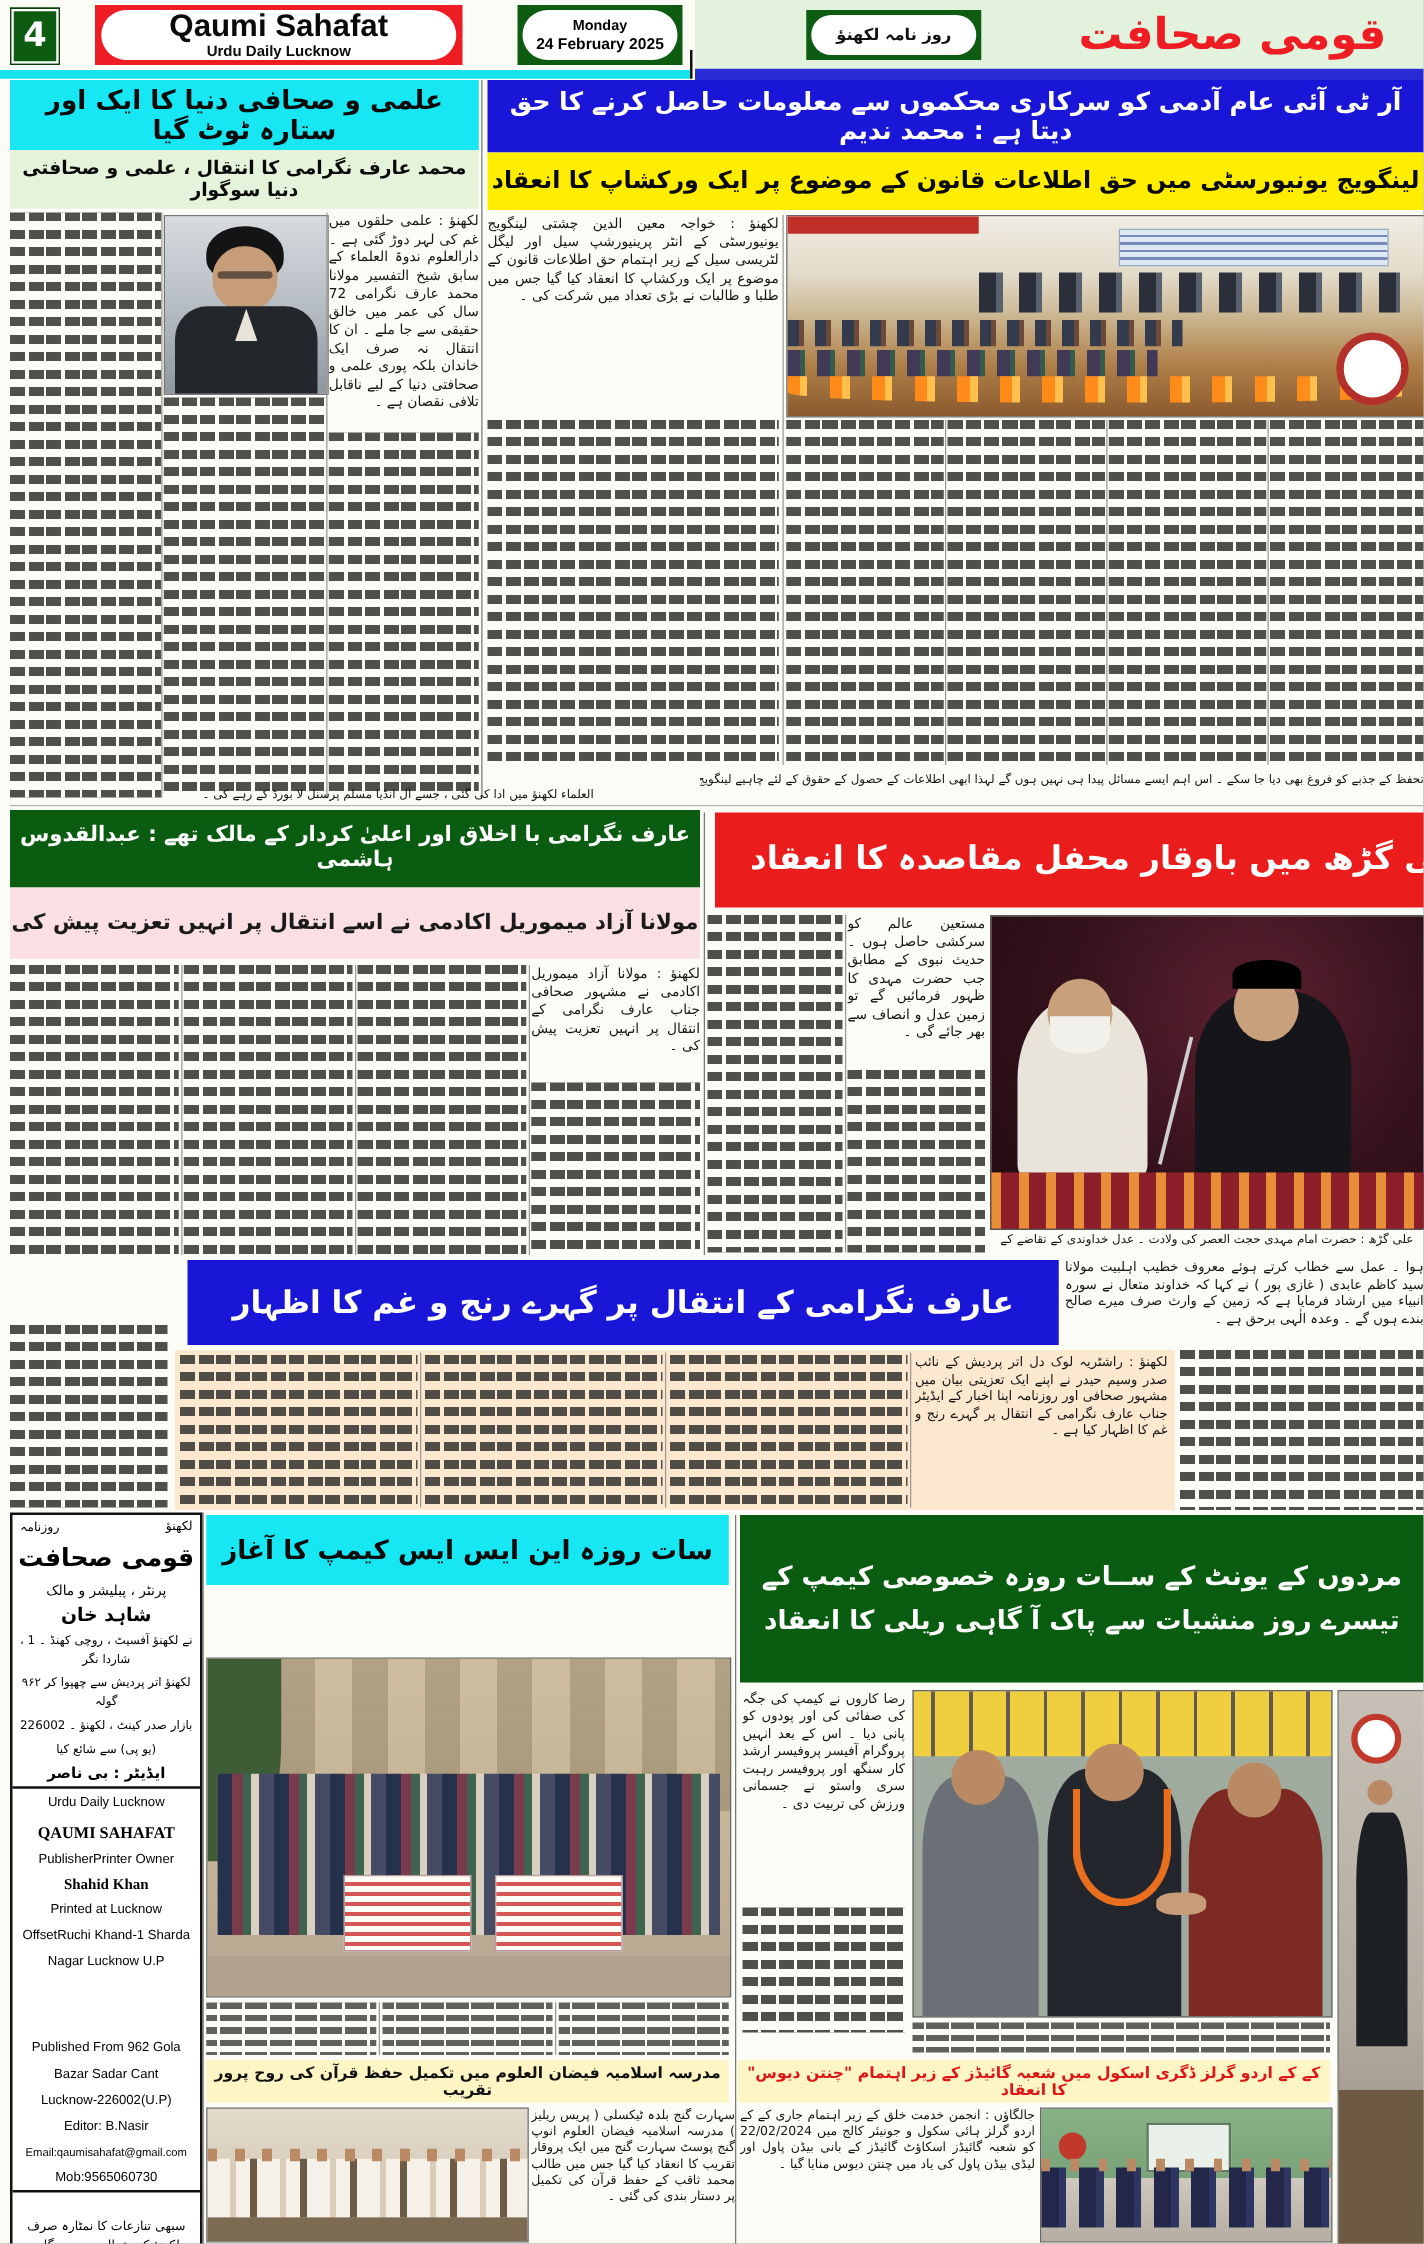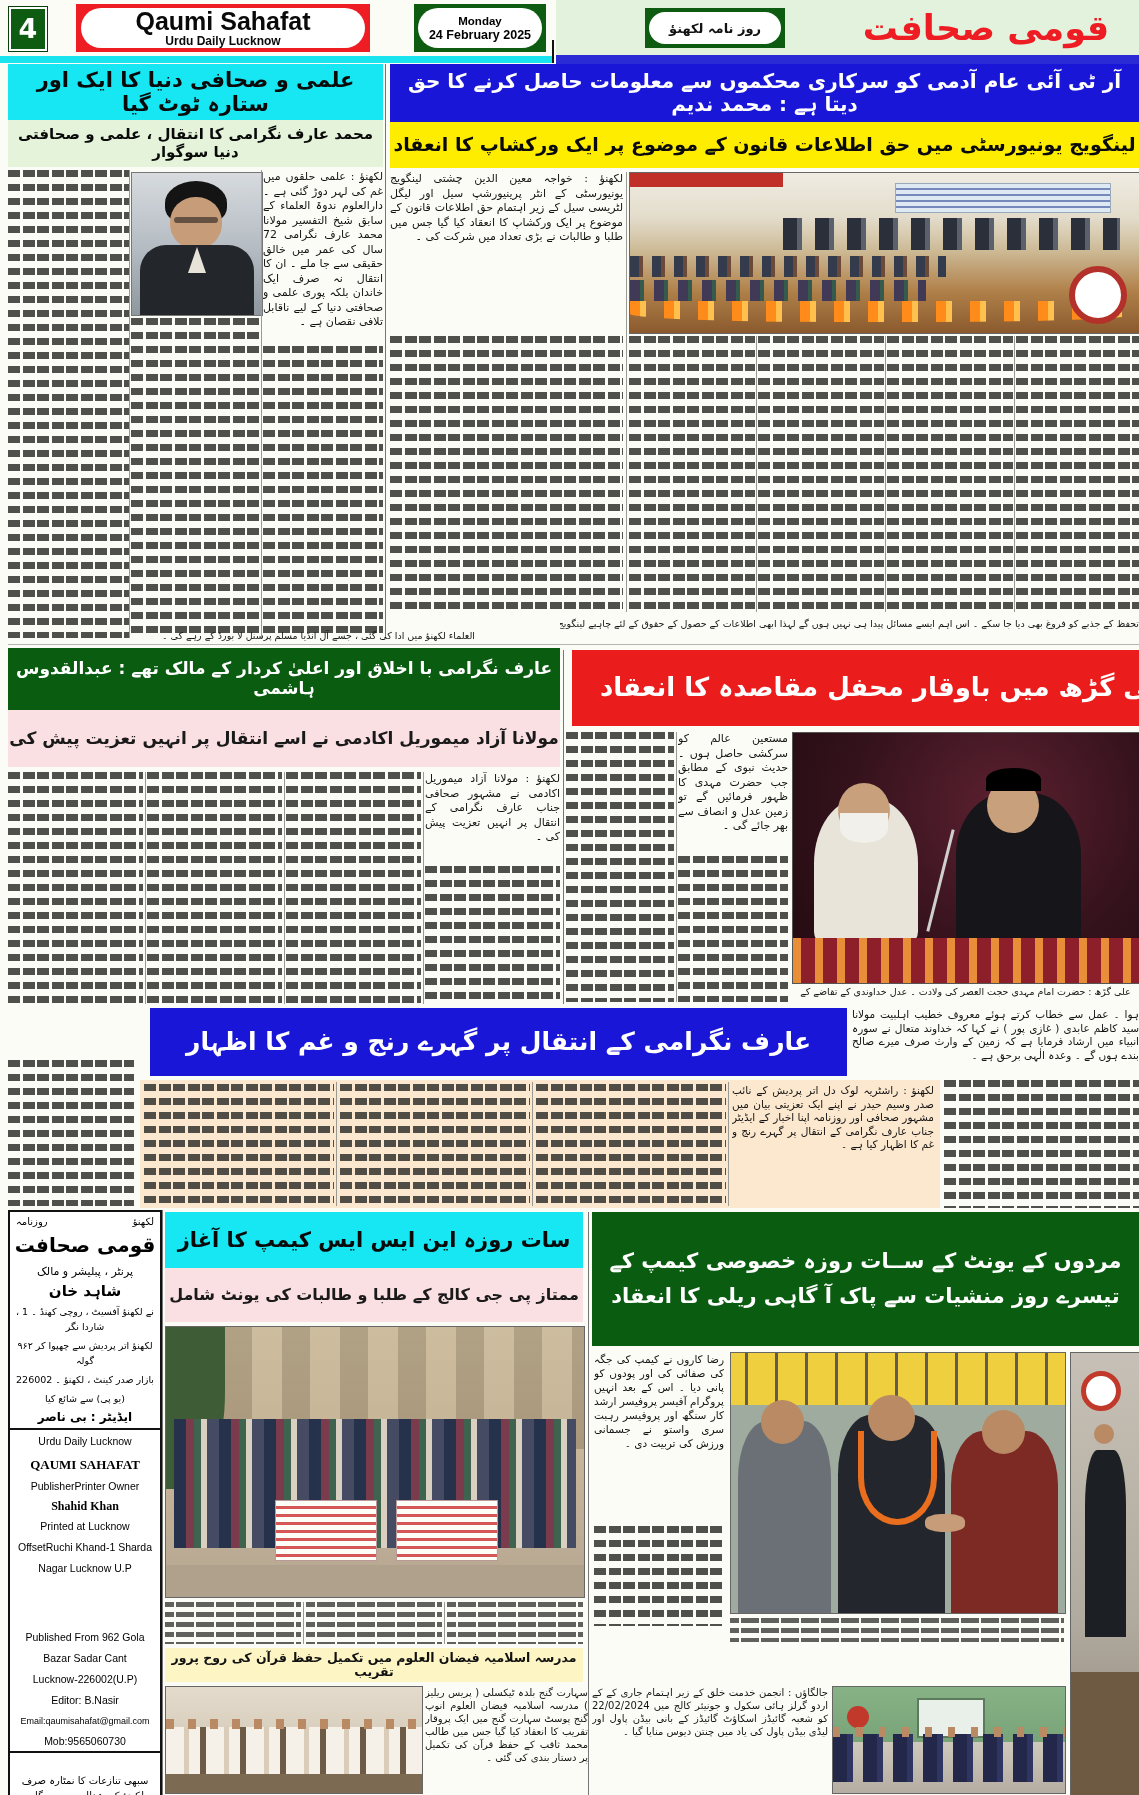--- a/index.html
+++ b/index.html
@@ -167,21 +167,20 @@
   <div class="vr" style="left:336px;top:1082px;height:124px;"></div>
   <div class="vr" style="left:532px;top:1082px;height:124px;"></div>
   <div class="vr" style="left:728px;top:1082px;height:124px;"></div>
   <div class="abs tx" style="left:944px;top:1080px;width:195px;height:128px;"></div>
   <div class="abs tx" style="left:8px;top:1060px;width:126px;height:146px;"></div>
 
   <div class="vr" style="left:162px;top:1210px;height:585px;background:#777;"></div>
   <div class="vr" style="left:588px;top:1212px;height:583px;background:#777;"></div>
 
   <div class="abs band u" style="left:165px;top:1212px;width:418px;height:56px;background:#16e7f2;color:#0a0a0a;font-size:21px;">سات روزہ این ایس ایس کیمپ کا آغاز</div>
-  <div class="abs band u" style="left:165px;top:1268px;width:418px;height:54px;background:#fadfe3;color:#1a1a1a;font-size:16px;">ممتاز پی جی کالج کے طلبا و طالبات کی یونٹ شامل</div>
 
   <div class="ph" style="left:165px;top:1326px;width:418px;height:270px;border:1px solid #666;
               background:linear-gradient(180deg,#d8c9ab 0%,#cbb89a 40%,#b5a692 100%);">
     <div class="ly" style="left:0;top:0;width:100%;height:45%;opacity:.5;
                 background-image:repeating-linear-gradient(90deg,#8a7a5f 0 28px,#c2b192 28px 58px);"></div>
     <div class="ly" style="left:0;top:0;width:14%;height:60%;background:#3e5c35;border-radius:0 0 60% 0;"></div>
     <div class="ly" style="left:2%;top:34%;width:96%;height:48%;
                 background-image:repeating-linear-gradient(90deg,#26324c 0 12px,#7a3b4c 12px 20px,#3e6450 20px 27px,#d9d0c2 27px 33px,#454b63 33px 45px);"></div>
     <div class="ly" style="left:26%;top:64%;width:24%;height:22%;background:#fdfdf8;border:1px solid #b99;
                 background-image:repeating-linear-gradient(180deg,transparent 0 5px,rgba(200,30,30,.75) 5px 8px);"></div>
@@ -220,20 +219,21 @@
 
   <div class="ph" style="left:1070px;top:1352px;width:69px;height:443px;border:1px solid #666;
               background:linear-gradient(180deg,#c6c0b6 0%,#b1aa9e 60%,#8e8578 100%);">
     <div class="ly" style="left:14%;top:4%;width:30px;height:30px;border-radius:50%;background:#fff;border:5px solid #c0392b;"></div>
     <div class="ly" style="left:34%;top:16%;width:20px;height:20px;background:#b98a63;border-radius:50%;"></div>
     <div class="ly" style="left:20%;top:22%;width:60%;height:42%;background:#1c1f24;border-radius:30% 30% 0 0;"></div>
     <div class="ly" style="left:0;top:72%;width:100%;height:28%;background:#6e5a43;"></div>
   </div>
 
   <div class="abs band u" style="left:165px;top:1648px;width:418px;height:34px;background:#fdf5c4;color:#111;font-size:12.5px;">مدرسہ اسلامیہ فیضان العلوم میں تکمیل حفظ قرآن کی روح پرور تقریب</div>
+  <div class="abs band u" style="left:590px;top:1648px;width:474px;height:34px;background:#fdf5c4;color:#df1616;font-size:12.5px;">کے کے اردو گرلز ڈگری اسکول میں شعبہ گائیڈز کے زیر اہتمام "چنتن دیوس" کا انعقاد</div>
 
   <div class="ph" style="left:165px;top:1686px;width:256px;height:106px;border:1px solid #666;
               background:linear-gradient(180deg,#e4dbcc 0%,#d6cbba 55%,#a8937a 100%);">
     <div class="ly" style="left:0;top:38%;width:100%;height:44%;
                 background-image:repeating-linear-gradient(90deg,#f5f1e8 0 18px,#d9cdb9 18px 23px,#f5f1e8 23px 34px,#6e5b45 34px 40px);"></div>
     <div class="ly" style="left:0;top:30%;width:100%;height:10%;
                 background-image:repeating-linear-gradient(90deg,#b98a63 0 8px,transparent 8px 22px);"></div>
     <div class="ly" style="left:0;top:82%;width:100%;height:18%;background:#7d6a52;"></div>
   </div>
 

